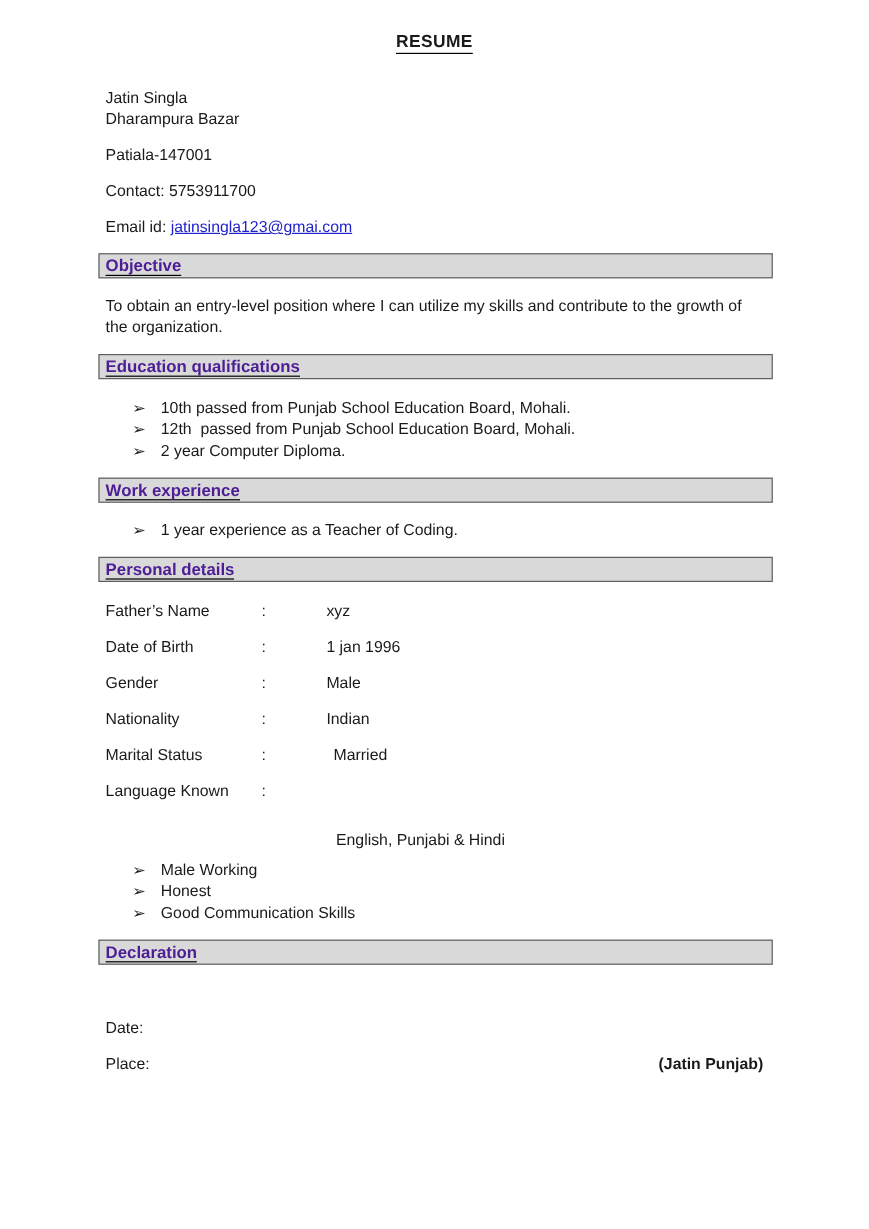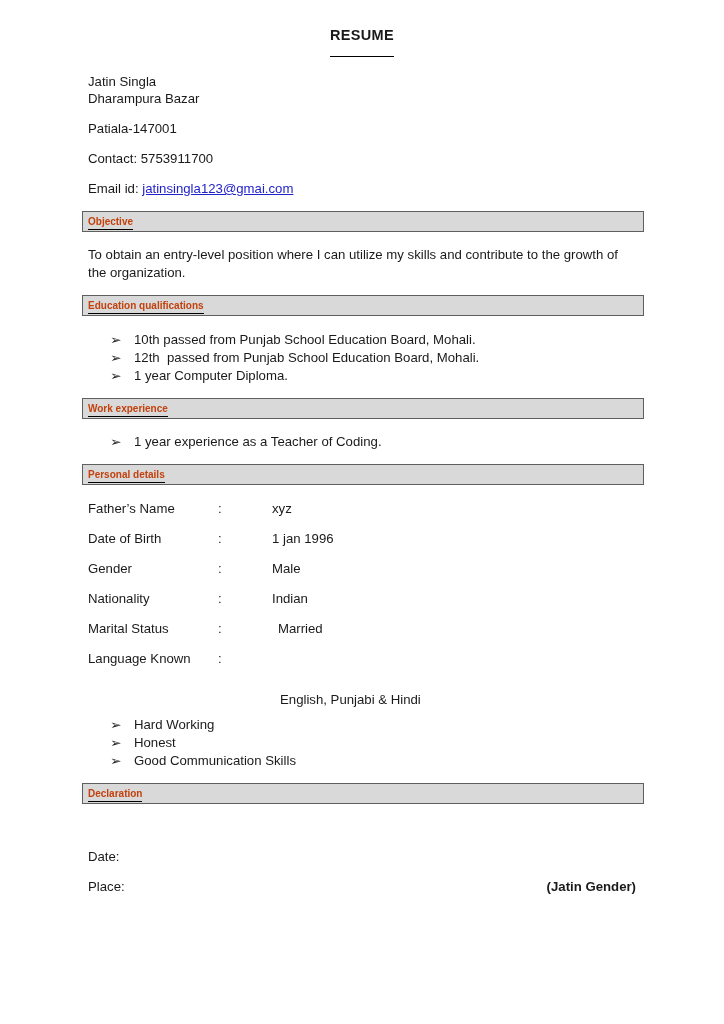--- a/index.html
+++ b/index.html
@@ -27,21 +27,21 @@
     left: 0;
     top: 27px;
     width: 724px;
     text-align: center;
     font-size: 14.5px;
     font-weight: bold;
     letter-spacing: 0.3px;
   }
   .doc-title span {
     border-bottom: 1.6px solid #000;
-    padding-bottom: 13px;
+    padding-bottom: 1px;
   }
   .line {
     position: absolute;
     left: 88px;
     font-size: 13.2px;
     line-height: 16px;
     white-space: pre;
   }
   .bold { font-weight: normal; margin-top: 13px; }
   .email-link {
@@ -55,23 +55,23 @@
     width: 562px;
     height: 21px;
     background: #d9d9d9;
     border: 1.4px solid #5f5f5f;
     box-sizing: border-box;
   }
   .sec-bar .sec-label {
     position: absolute;
     left: 5px;
     top: 2px;
-    font-size: 10px;
+    font-size: 14px;
     font-weight: bold;
-    color: #c2410c;
+    color: #4c1d95;
     border-bottom: 1.5px solid #000;
     padding-bottom: 0px;
     line-height: 15px;
     text-align: center;
   }
   
   .bullet-row {
     position: absolute;
     left: 110px;
     font-size: 13.2px;
@@ -140,21 +140,21 @@
     <span class="sec-label">Objective</span>
   </div>
   <div class="line" style="top:247px;">To obtain an entry-level position where I can utilize my skills and contribute to the growth of</div>
   <div class="line" style="top:265px;">the organization.</div>
 
   <div class="sec-bar" style="top:295px;">
     <span class="sec-label">Education qualifications</span>
   </div>
   <div class="bullet-row" style="top:332px;"><span class="mark">➢</span><span>10th passed from Punjab School Education Board, Mohali.</span></div>
   <div class="bullet-row" style="top:350px;"><span class="mark">➢</span><span>12th  passed from Punjab School Education Board, Mohali.</span></div>
-  <div class="bullet-row" style="top:368px;"><span class="mark">➢</span><span>1 year Computer Diploma.</span></div>
+  <div class="bullet-row" style="top:368px;"><span class="mark">➢</span><span>2 year Computer Diploma.</span></div>
 
   <div class="sec-bar" style="top:398px;">
     <span class="sec-label">Work experience</span>
   </div>
   <div class="bullet-row" style="top:434px;"><span class="mark">➢</span><span>1 year experience as a Teacher of Coding.</span></div>
 
   <div class="sec-bar" style="top:464px;">
     <span class="sec-label">Personal details</span>
   </div>
 
@@ -182,24 +182,24 @@
     <span class="pd-label">Marital Status</span>
     <span class="pd-colon">:</span>
     <span class="pd-value" style="left:190px;">Married</span>
   </div>
   <div class="pd-row" style="top:651px;">
     <span class="pd-label">Language Known</span>
     <span class="pd-colon">:</span>
     <span class="pd-value" style="left:192px;margin-top:41px;">English, Punjabi &amp; Hindi</span>
   </div>
 
-  <div class="bullet-row" style="top:717px;"><span class="mark">➢</span><span>Hard Working</span></div>
+  <div class="bullet-row" style="top:717px;"><span class="mark">➢</span><span>Male Working</span></div>
   <div class="bullet-row" style="top:735px;"><span class="mark">➢</span><span>Honest</span></div>
   <div class="bullet-row" style="top:753px;"><span class="mark">➢</span><span>Good Communication Skills</span></div>
 
   <div class="sec-bar" style="top:783px;">
     <span class="sec-label">Declaration</span>
   </div>
   <div class="line" style="top:849px;">Date:</div>
   <div class="line" style="top:879px;">Place:</div>
-  <div class="footer-sign">(Jatin Gender)</div>
+  <div class="footer-sign">(Jatin Punjab)</div>
 
 </div>
 
 </body></html>

